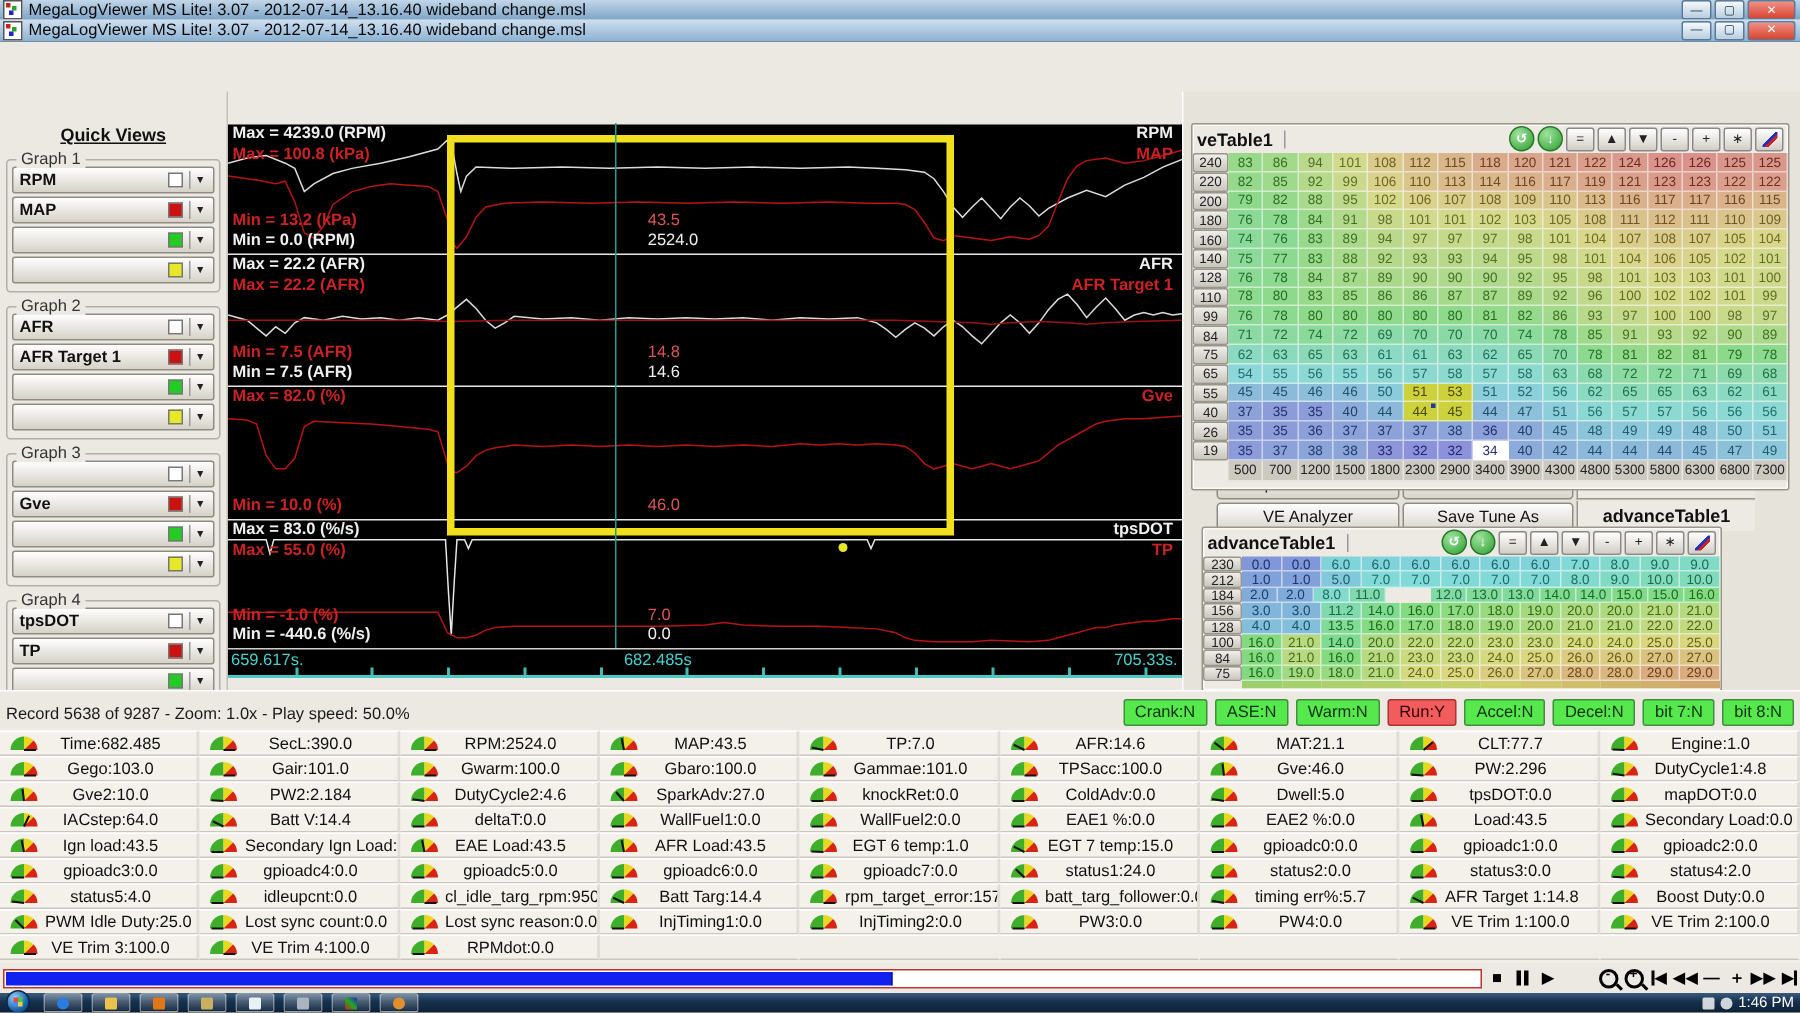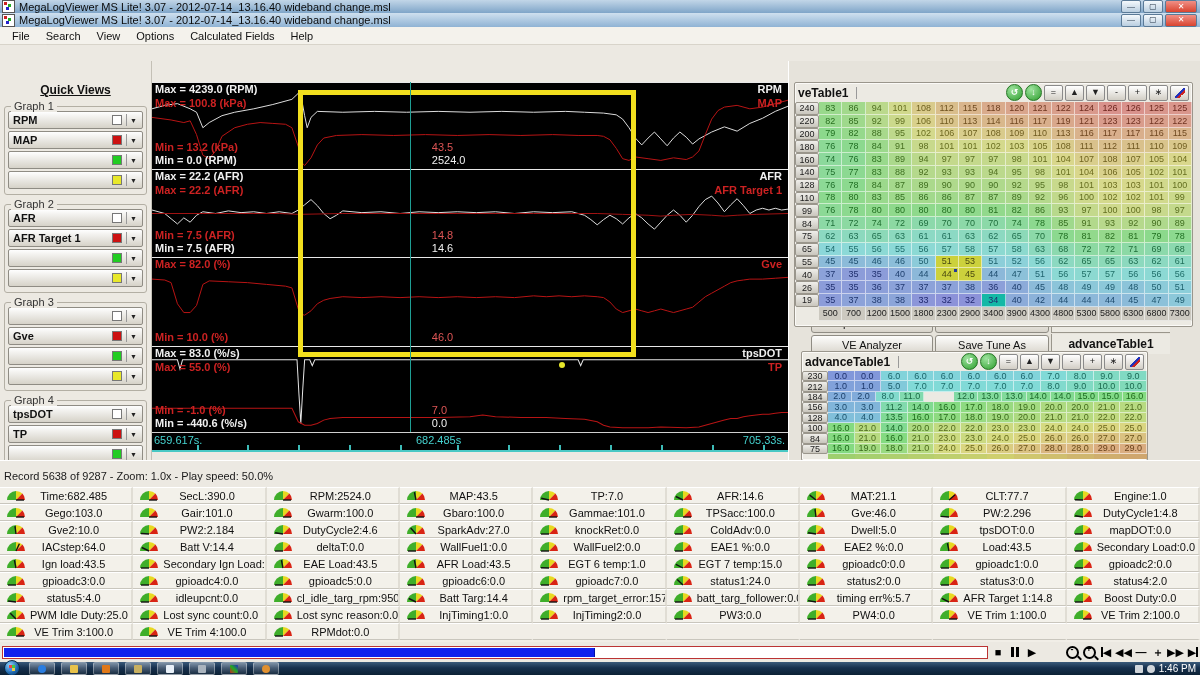--- a/index.html
+++ b/index.html
@@ -148,28 +148,20 @@
         <i style="left:3px;top:6px;background:#22c"></i>
       </span>
     <span class="tb-title">MegaLogViewer MS Lite! 3.07 - 2012-07-14_13.16.40 wideband change.msl</span>
     <span class="winbtns">
       <span class="winbtn">—</span>
       <span class="winbtn">▢</span>
       <span class="winbtn close">✕</span>
     </span>
   </div>
 
-  <div class="menubar" id="menubar">
-      <span class="menu-item">File</span>
-      <span class="menu-item">Search</span>
-      <span class="menu-item">View</span>
-      <span class="menu-item">Options</span>
-      <span class="menu-item">Calculated Fields</span>
-      <span class="menu-item">Help</span>
-    </div>
 
   <div class="content">
     <div class="sidebar">
       <div class="qv-title">Quick Views</div>
       <div id="qvgroups">
           <div class="qv-group">
             <div class="qv-label">Graph 1</div>
             <div class="qv-slot">
               <span class="qv-text">RPM</span>
               <span class="qv-chip" style="background: rgb(255, 255, 255);"></span>
@@ -672,21 +664,21 @@
           </div>
           <div class="trow" style="height: 12.8px;">
             <span class="rhead" style="width: 24px;">19</span>
             <span class="tcell" style="flex: 1 1 0%; background: rgb(140, 156, 217); color: rgb(32, 48, 111);">35</span>
             <span class="tcell" style="flex: 1 1 0%; background: rgb(140, 162, 217); color: rgb(32, 55, 111);">37</span>
             <span class="tcell" style="flex: 1 1 0%; background: rgb(140, 165, 217); color: rgb(32, 58, 111);">38</span>
             <span class="tcell" style="flex: 1 1 0%; background: rgb(140, 165, 217); color: rgb(32, 58, 111);">38</span>
             <span class="tcell" style="flex: 1 1 0%; background: rgb(140, 150, 217); color: rgb(32, 42, 111);">33</span>
             <span class="tcell" style="flex: 1 1 0%; background: rgb(140, 146, 217); color: rgb(32, 39, 111);">32</span>
             <span class="tcell" style="flex: 1 1 0%; background: rgb(140, 146, 217); color: rgb(32, 39, 111);">32</span>
-            <span class="tcell" style="flex: 1 1 0%; background: #14b8a6; color: rgb(32, 45, 111);">34</span>
+            <span class="tcell" style="flex: 1 1 0%; background: #ffffff; color: rgb(32, 45, 111);">34</span>
             <span class="tcell" style="flex: 1 1 0%; background: rgb(140, 171, 217); color: rgb(32, 64, 111);">40</span>
             <span class="tcell" style="flex: 1 1 0%; background: rgb(140, 178, 217); color: rgb(32, 71, 111);">42</span>
             <span class="tcell" style="flex: 1 1 0%; background: rgb(140, 184, 217); color: rgb(32, 77, 111);">44</span>
             <span class="tcell" style="flex: 1 1 0%; background: rgb(140, 184, 217); color: rgb(32, 77, 111);">44</span>
             <span class="tcell" style="flex: 1 1 0%; background: rgb(140, 184, 217); color: rgb(32, 77, 111);">44</span>
             <span class="tcell" style="flex: 1 1 0%; background: rgb(140, 187, 217); color: rgb(32, 80, 111);">45</span>
             <span class="tcell" style="flex: 1 1 0%; background: rgb(140, 193, 217); color: rgb(32, 87, 111);">47</span>
             <span class="tcell" style="flex: 1 1 0%; background: rgb(140, 200, 217); color: rgb(32, 93, 111);">49</span>
           </div>
           <div class="trow xaxis" style="height: 14px;">
@@ -859,20 +851,30 @@
             <span style="flex: 1 1 0%; background: rgb(207, 182, 110);"></span>
             <span style="flex: 1 1 0%; background: rgb(207, 174, 110);"></span>
             <span style="flex: 1 1 0%; background: rgb(207, 166, 110);"></span>
           </div>
         </div>
       </div>
   </div>
 
   <div class="recordbar">
     <span class="record-text">Record 5638 of 9287 - Zoom: 1.0x - Play speed: 50.0%</span>
+    <span class="badges" id="badges">
+        <span class="badge">Crank:N</span>
+        <span class="badge">ASE:N</span>
+        <span class="badge">Warm:N</span>
+        <span class="badge alert">Run:Y</span>
+        <span class="badge">Accel:N</span>
+        <span class="badge">Decel:N</span>
+        <span class="badge">bit 7:N</span>
+        <span class="badge">bit 8:N</span>
+      </span>
   </div>
 
   <div class="gaugegrid" id="gaugegrid">
       <div class="gcell">
         <svg width="20" height="13" viewBox="0 0 20 13">
           <path d="M10,11 L1,11 A9,9 0 0 1 10,2 Z" fill="#3fae2a"></path>
           <path d="M10,11 L10,2 A9,9 0 0 1 16.4,4.6 Z" fill="#e8d820"></path>
           <path d="M10,11 L16.4,4.6 A9,9 0 0 1 19,11 Z" fill="#d92414"></path>
           <line x1="10" y1="11" x2="18.0" y2="11.0" stroke="#111" stroke-width="1.4"></line>
         </svg>

